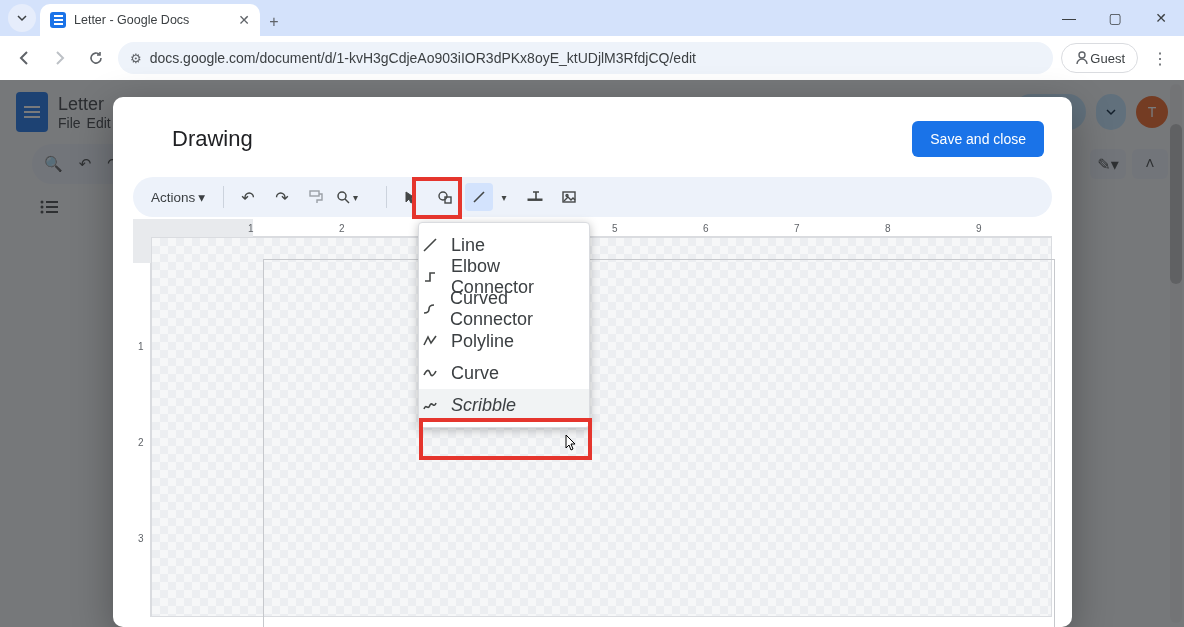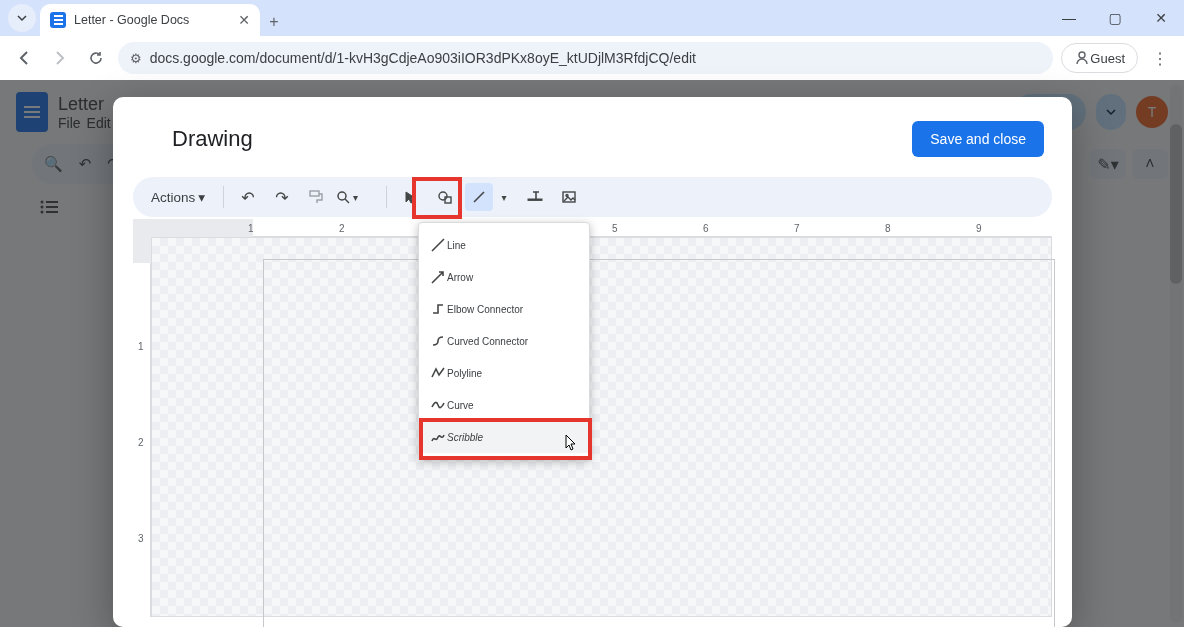--- a/index.html
+++ b/index.html
@@ -85,21 +85,21 @@
       linear-gradient(45deg, transparent 75%, #eceef1 75%),
       linear-gradient(-45deg,transparent 75%, #eceef1 75%);
     background-size:16px 16px;
     background-position:0 0, 0 8px, 8px -8px, -8px 0;
     border:1px solid #dadce0;
   }
   .page-boundary { position:absolute; left:112px; top:22px; width:790px; height:470px; outline:1px solid #c6c8cc;}
 
   
   .menu { position:absolute; left:418px; top:222px; width:172px; background:#fff; box-shadow:0 2px 10px rgba(0,0,0,.25); border:1px solid #dadce0; border-radius:4px; padding:6px 0;}
-  .menu .mi { height:32px; display:flex; align-items:center; padding:0 10px; font-size:10px; color:#3c4043;}
+  .menu .mi { height:32px; display:flex; align-items:center; gap:12px; padding:0 2px; font-size:18px; color:#3c4043;}
   .menu .mi.highlight { background:#f1f3f4;font-style:italic;}
   .mi .micon { width:18px; height:18px; display:flex; align-items:center; justify-content:center; }
   .mi .micon svg { stroke:#444746; }
 
   .cursor { position:absolute; width:16px; height:20px; pointer-events:none;}
 </style>
 </head>
 <body>
 
 <div class="chrome">
@@ -312,28 +312,20 @@
       <span class="micon">
           <svg width="16" height="16" viewBox="0 0 16 16">
             <path d="M2 14 L14 2" stroke-width="1.6"></path>
           </svg>
         </span>
       <span>Line</span>
     </div>
     <div class="mi">
       <span class="micon">
           <svg width="16" height="16" viewBox="0 0 16 16">
-            <path d="M2 14 L13 3 M9 3 H13 V7" stroke-width="1.6" fill="none"></path>
-          </svg>
-        </span>
-      <span>Arrow</span>
-    </div>
-    <div class="mi">
-      <span class="micon">
-          <svg width="16" height="16" viewBox="0 0 16 16">
             <path d="M3 12 H8 V4 H13" stroke-width="1.6" fill="none"></path>
           </svg>
         </span>
       <span>Elbow Connector</span>
     </div>
     <div class="mi">
       <span class="micon">
           <svg width="16" height="16" viewBox="0 0 16 16">
             <path d="M3 12 Q8 12 8 8 Q8 4 13 4" stroke-width="1.6" fill="none"></path>
           </svg>

